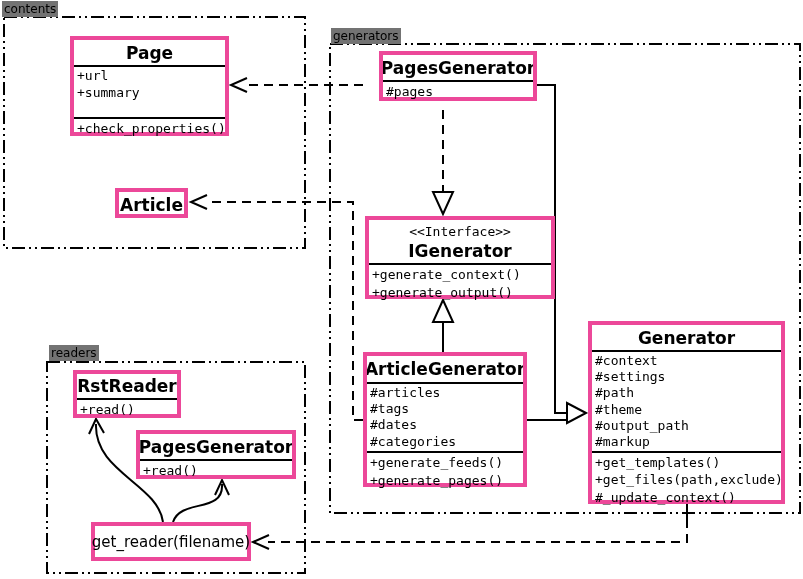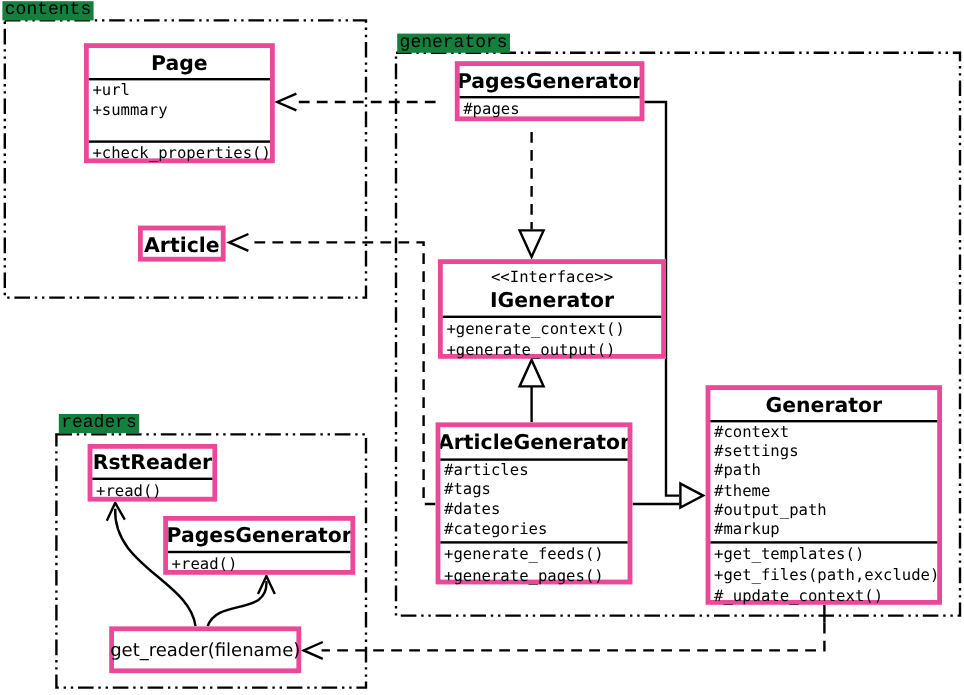--- a/index.html
+++ b/index.html
@@ -3,22 +3,22 @@
 <meta charset="utf-8">
 <style>
   html,body{margin:0;padding:0;background:#ffffff;}
   .canvas{
     position:relative;width:803px;height:579px;background:#ffffff;
     font-family:"DejaVu Sans","Liberation Sans",sans-serif;color:#000;
     overflow:hidden;
   }
   .wires{position:absolute;left:0;top:0;width:803px;height:579px;}
   .pkg-label{
-    position:absolute;font-size:15px;line-height:16px;color:#000;
-    background:#15803d;padding:0 2px;white-space:nowrap;font-family:Liberation Mono, monospace;
+    position:absolute;font-size:12px;line-height:16px;color:#000;
+    background:#737373;padding:0 2px;white-space:nowrap;
   }
   .uml-box{
     position:absolute;box-sizing:border-box;border:4px solid #ec4899;
     background:#fff;
   }
   .uml-title{
     display:flex;align-items:center;justify-content:center;
     font-weight:bold;font-size:17px;white-space:nowrap;overflow:hidden;
   }
   .uml-sep{border-top:2px solid #000;}

